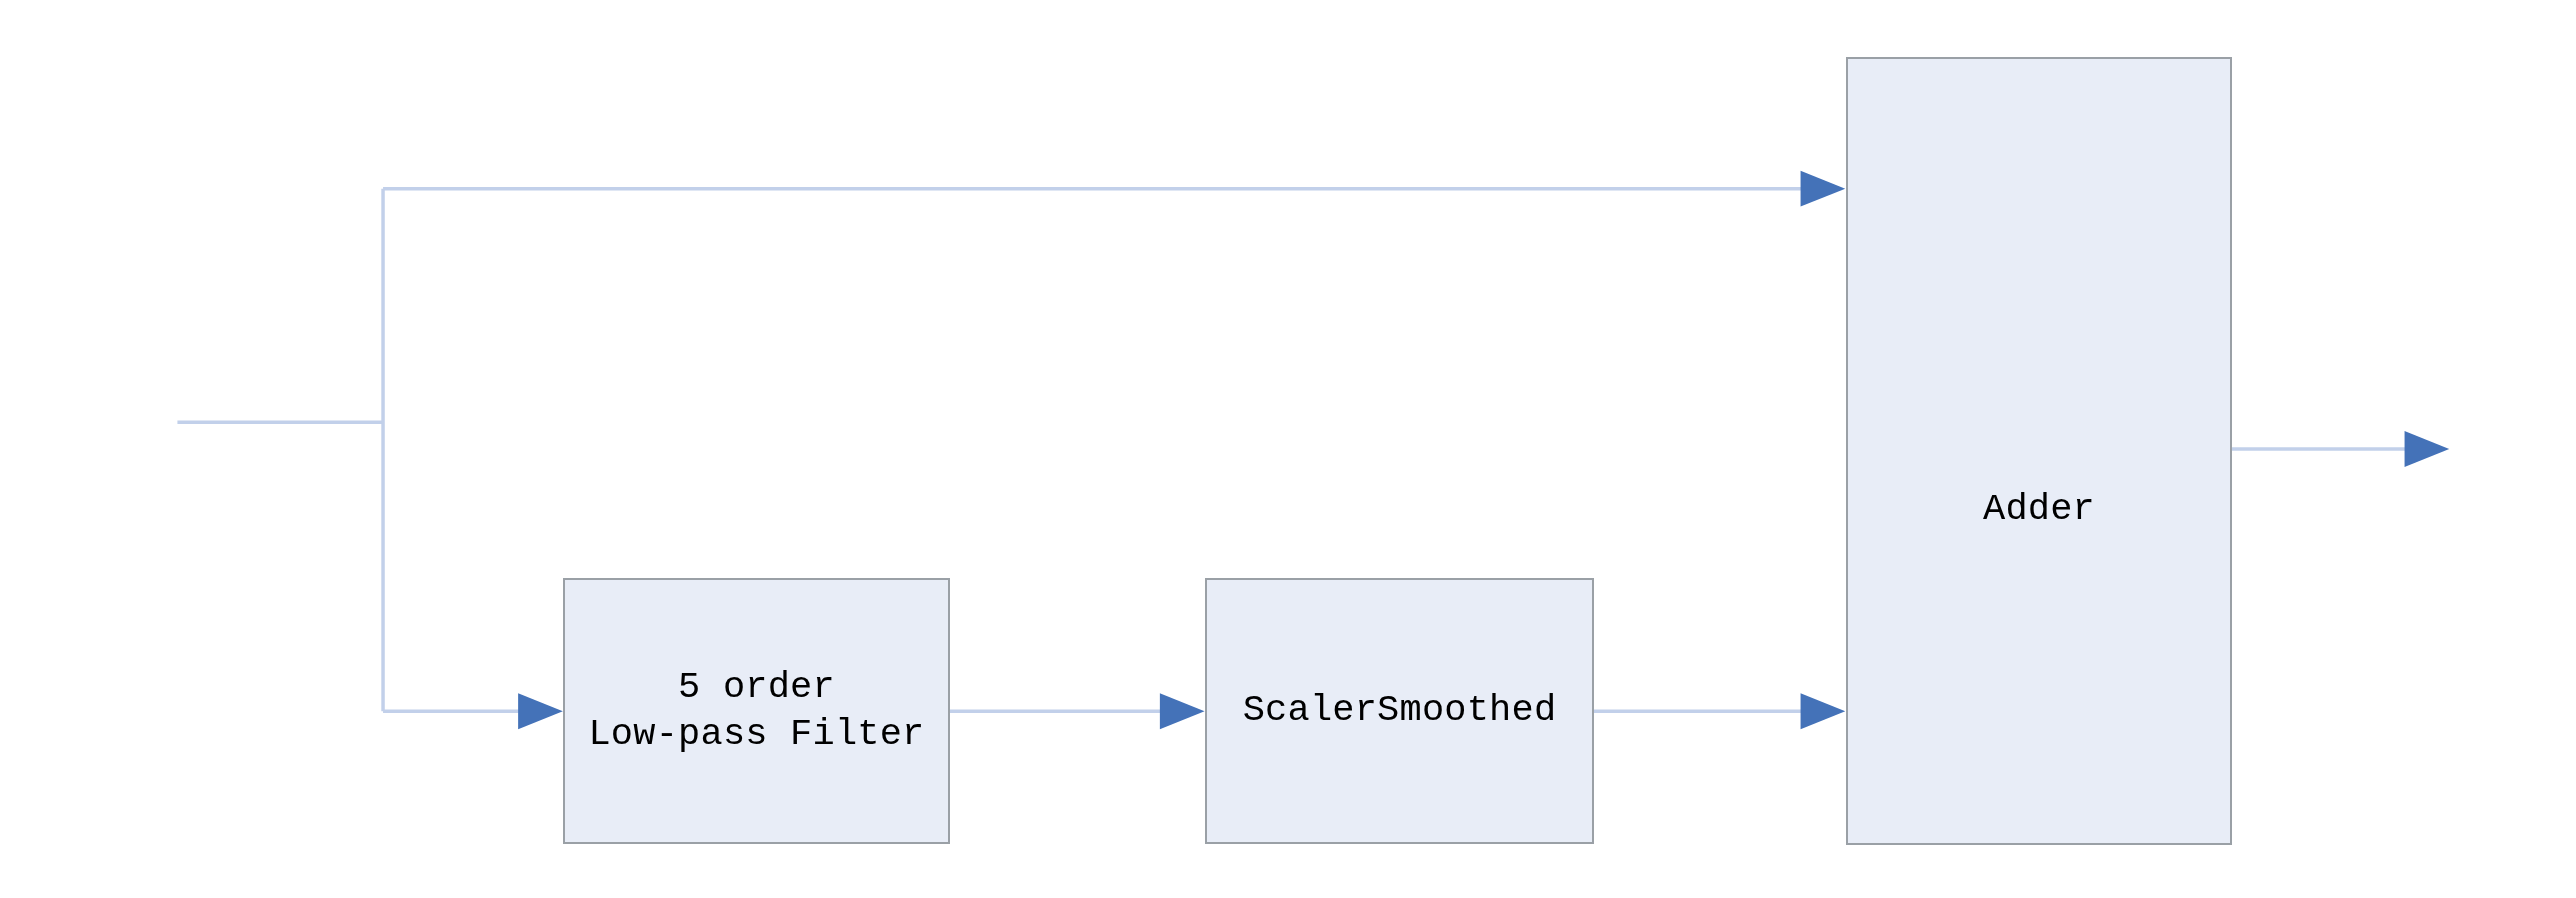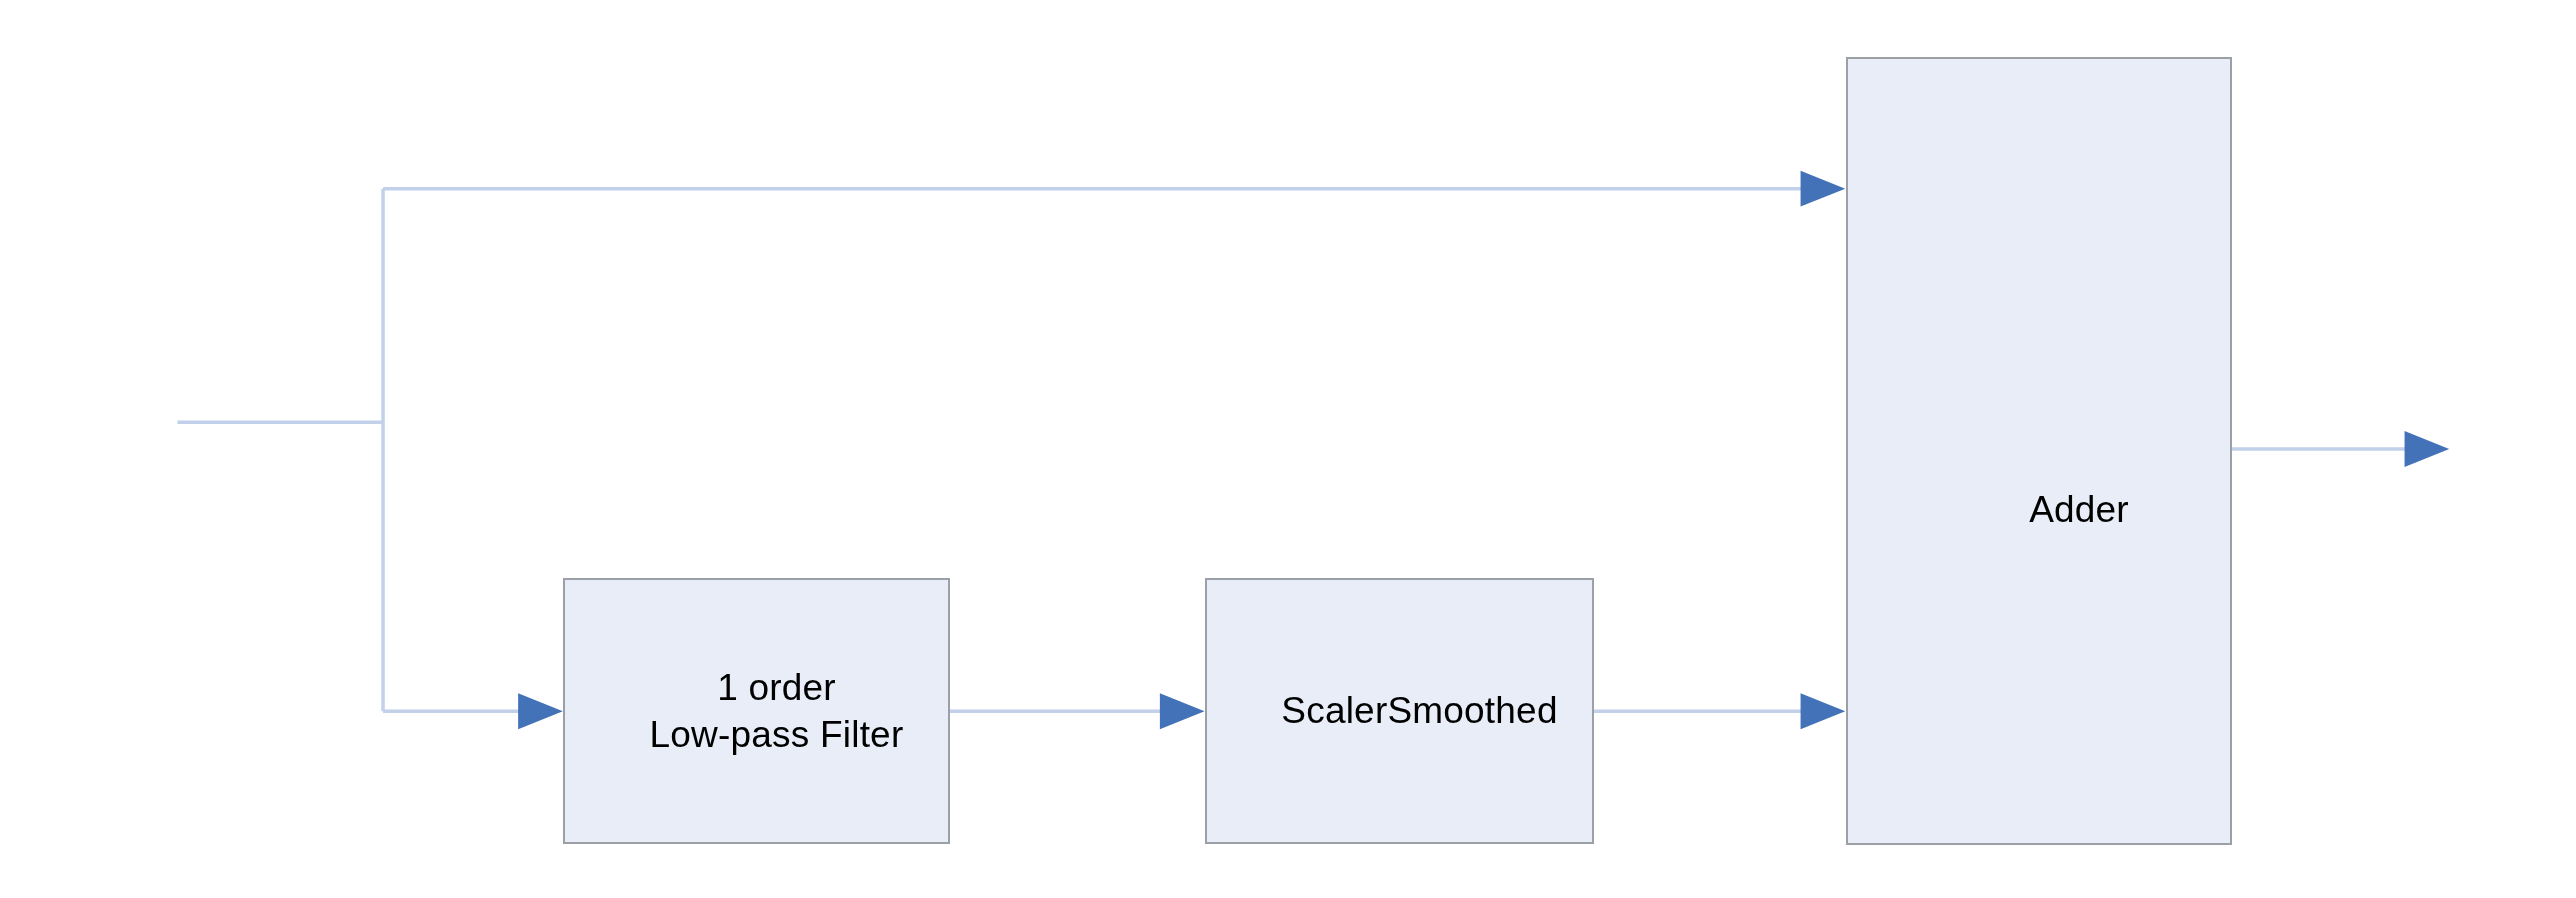--- a/index.html
+++ b/index.html
@@ -30,26 +30,25 @@
     background: #e8edf7;
     border: 2px solid #9aa0a6;
     box-sizing: border-box;
     display: flex;
     align-items: center;
     justify-content: center;
     text-align: center;
   }
   .node-label {
     color: #000000;
-    font-family: Liberation Sans, sans-serif;
+    font-family: Liberation Mono, monospace;
     font-size: 37px;
     line-height: 1.28;
     white-space: pre-line;
     letter-spacing: 0.2px;
-    padding-left: 40px;
   }
   #node-adder {
     left: 1846px;
     top: 57px;
     width: 386px;
     height: 788px;
   }
   #node-adder .node-label {
     position: absolute;
     top: 427px;
@@ -102,21 +101,21 @@
     <polygon class="arrow-head" points="1167,698 1212,716 1167,734"></polygon>
 
     <path class="edge-line" d="M 1603 716 L 1845 716"></path>
     <polygon class="arrow-head" points="1812,698 1857,716 1812,734"></polygon>
 
     <path class="edge-line" d="M 2245 452 L 2453 452"></path>
     <polygon class="arrow-head" points="2420,434 2465,452 2420,470"></polygon>
   </svg>
 
   <div class="node-box" id="node-lowpass">
-    <span class="node-label">1 order
+    <span class="node-label">5 order
 Low-pass Filter</span>
   </div>
 
   <div class="node-box" id="node-scaler">
     <span class="node-label">ScalerSmoothed</span>
   </div>
 
   <div class="node-box" id="node-adder">
     <span class="node-label">Adder</span>
   </div>

